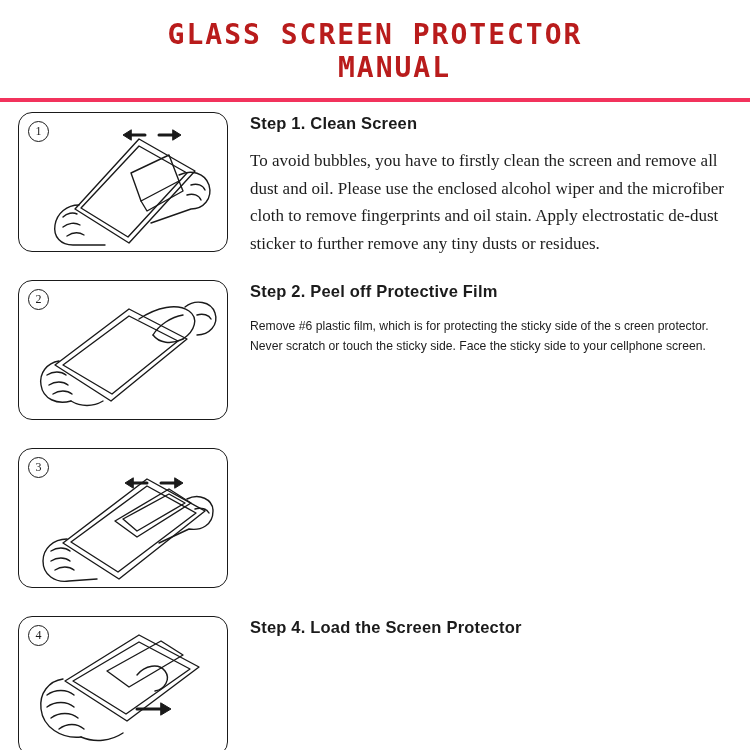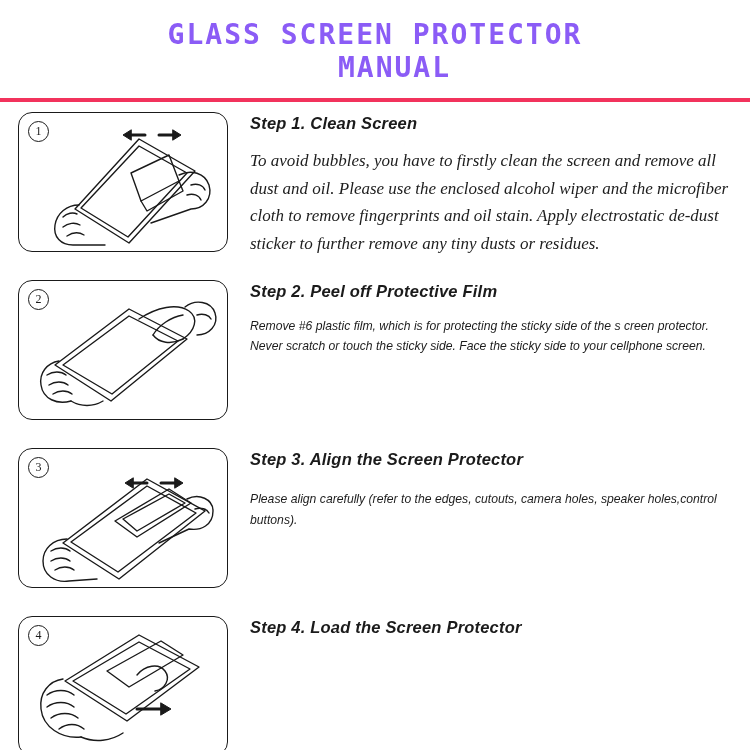--- a/index.html
+++ b/index.html
@@ -18,21 +18,21 @@
 
   
   .title-block {
     padding: 18px 0 6px 0;
     text-align: center;
   }
   .title-line {
     font-family: "DejaVu Sans Mono", monospace;
     font-weight: bold;
     letter-spacing: 2px;
-    color: #8b5cf6;
+    color: #b91c1c;
     line-height: 1.18;
   }
   .title-line.l1 { font-size: 28px; }
   .title-line.l2 { font-size: 28px; padding-left: 39px; }
 
   .rule {
     height: 4px;
     background: #f2325c;
     margin: 8px 0 0 0;
   }
@@ -77,21 +77,20 @@
     color: #1a1a1a;
     font-family: "Liberation Serif", serif;
   }
   .figure svg { display: block; position: absolute; left: 0; top: 0; }
 
   .text-col {
     flex: 1 1 auto;
     padding-left: 22px;
     padding-top: 2px;
     min-width: 0;
-    font-style: italic;
   }
   .step-title {
     font-size: 16.5px;
     font-weight: bold;
     color: #1b1b1b;
     letter-spacing: 0.2px;
     margin: 0 0 14px 0;
   }
   .step-body {
     font-family: "Liberation Serif", serif;
@@ -202,24 +201,20 @@
           <path d="M168 50 C180 44 194 50 194 62 C194 76 182 82 170 80 L140 94"></path>
           <path d="M176 60 C182 58 188 60 190 64"></path>
 
           <path d="M128 34 L110 34" stroke-width="3"></path>
           <path d="M114 29 L106 34 L114 39 Z" fill="#1a1a1a" stroke-width="1"></path>
           <path d="M142 34 L160 34" stroke-width="3"></path>
           <path d="M156 29 L164 34 L156 39 Z" fill="#1a1a1a" stroke-width="1"></path>
         </g>
       </svg>
     </div>
-    <div class="text-col">
-      <div class="step-title">Step 3. Align the Screen Protector</div>
-      <p class="step-body">Please align carefully (refer to the edges, cutouts, camera holes, speaker holes,control buttons).</p>
-    </div>
   </div>
 
   <div class="step-row r4">
     <div class="figure">
       <div class="step-num">4</div>
       <svg width="210" height="140" viewBox="0 0 210 140" aria-hidden="true">
         <g fill="none" stroke="#1a1a1a" stroke-width="1.4" stroke-linejoin="round" stroke-linecap="round">
 
           <path d="M46 64 L120 18 L180 50 L108 104 Z"></path>
           <path d="M54 64 L120 25 L171 52 L107 97 Z"></path>

